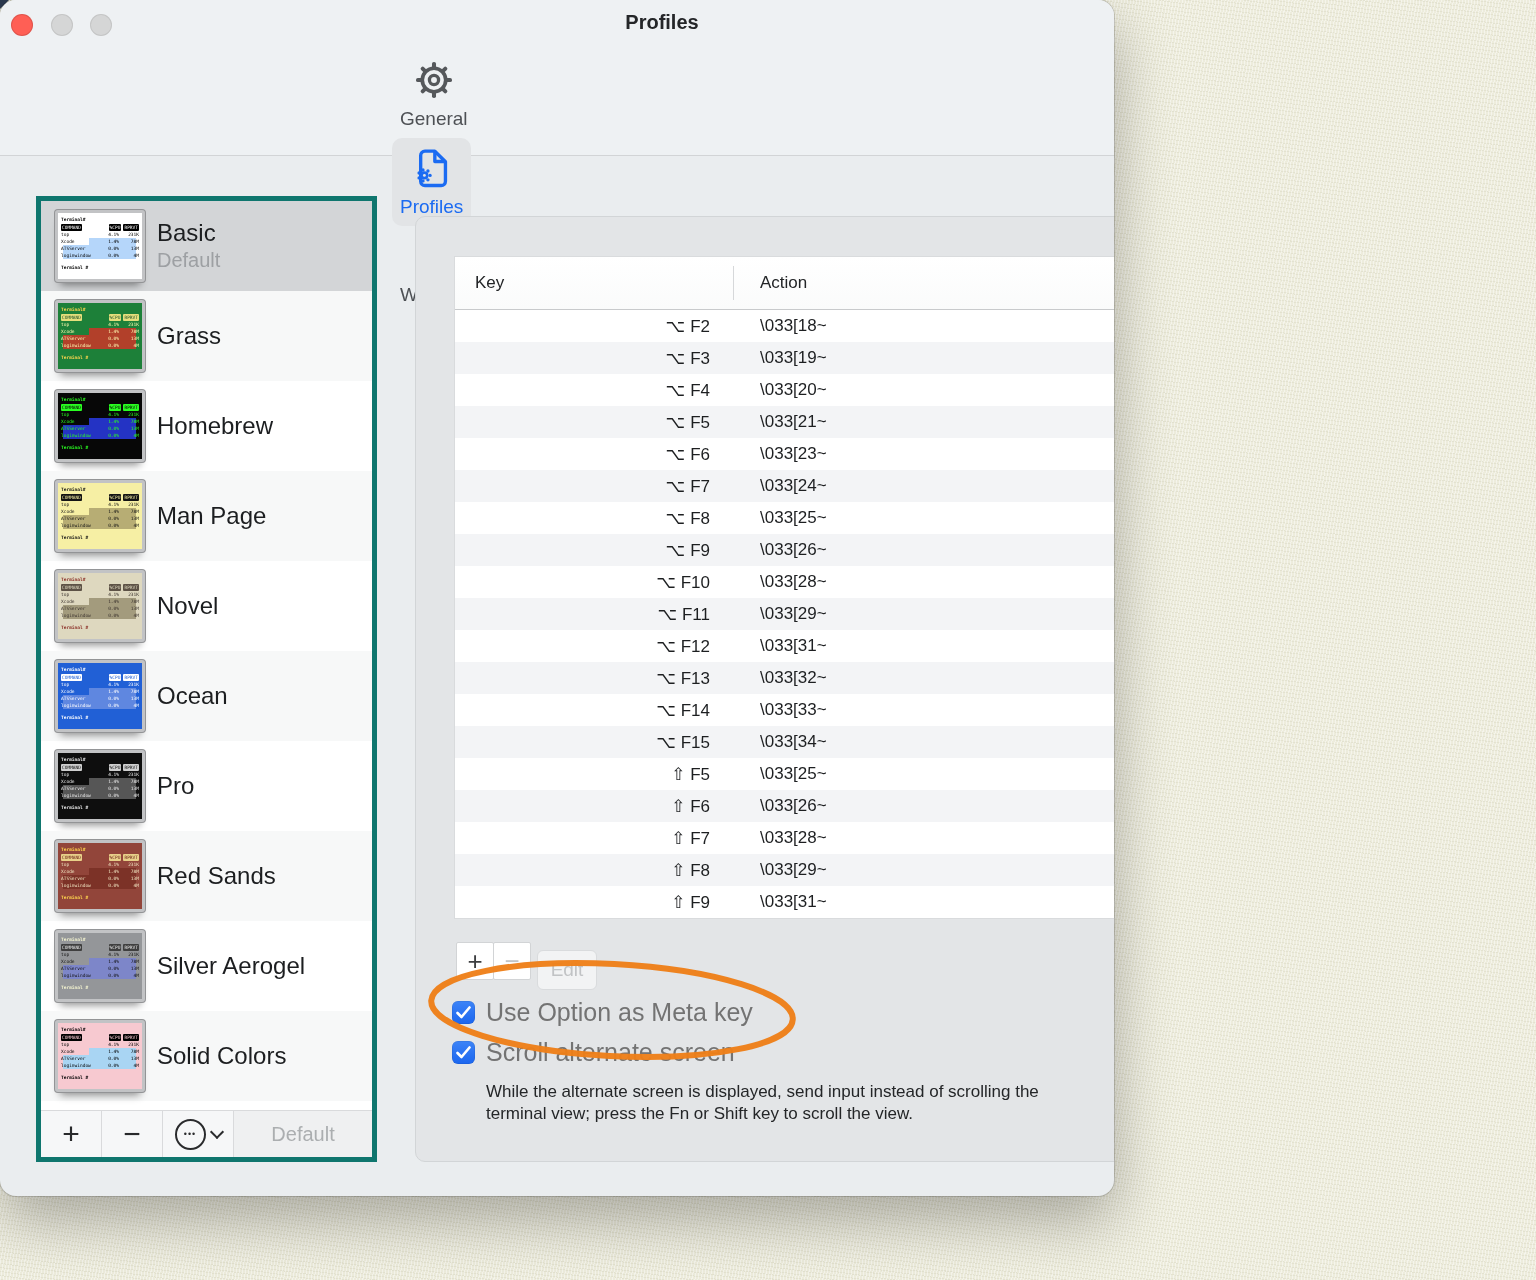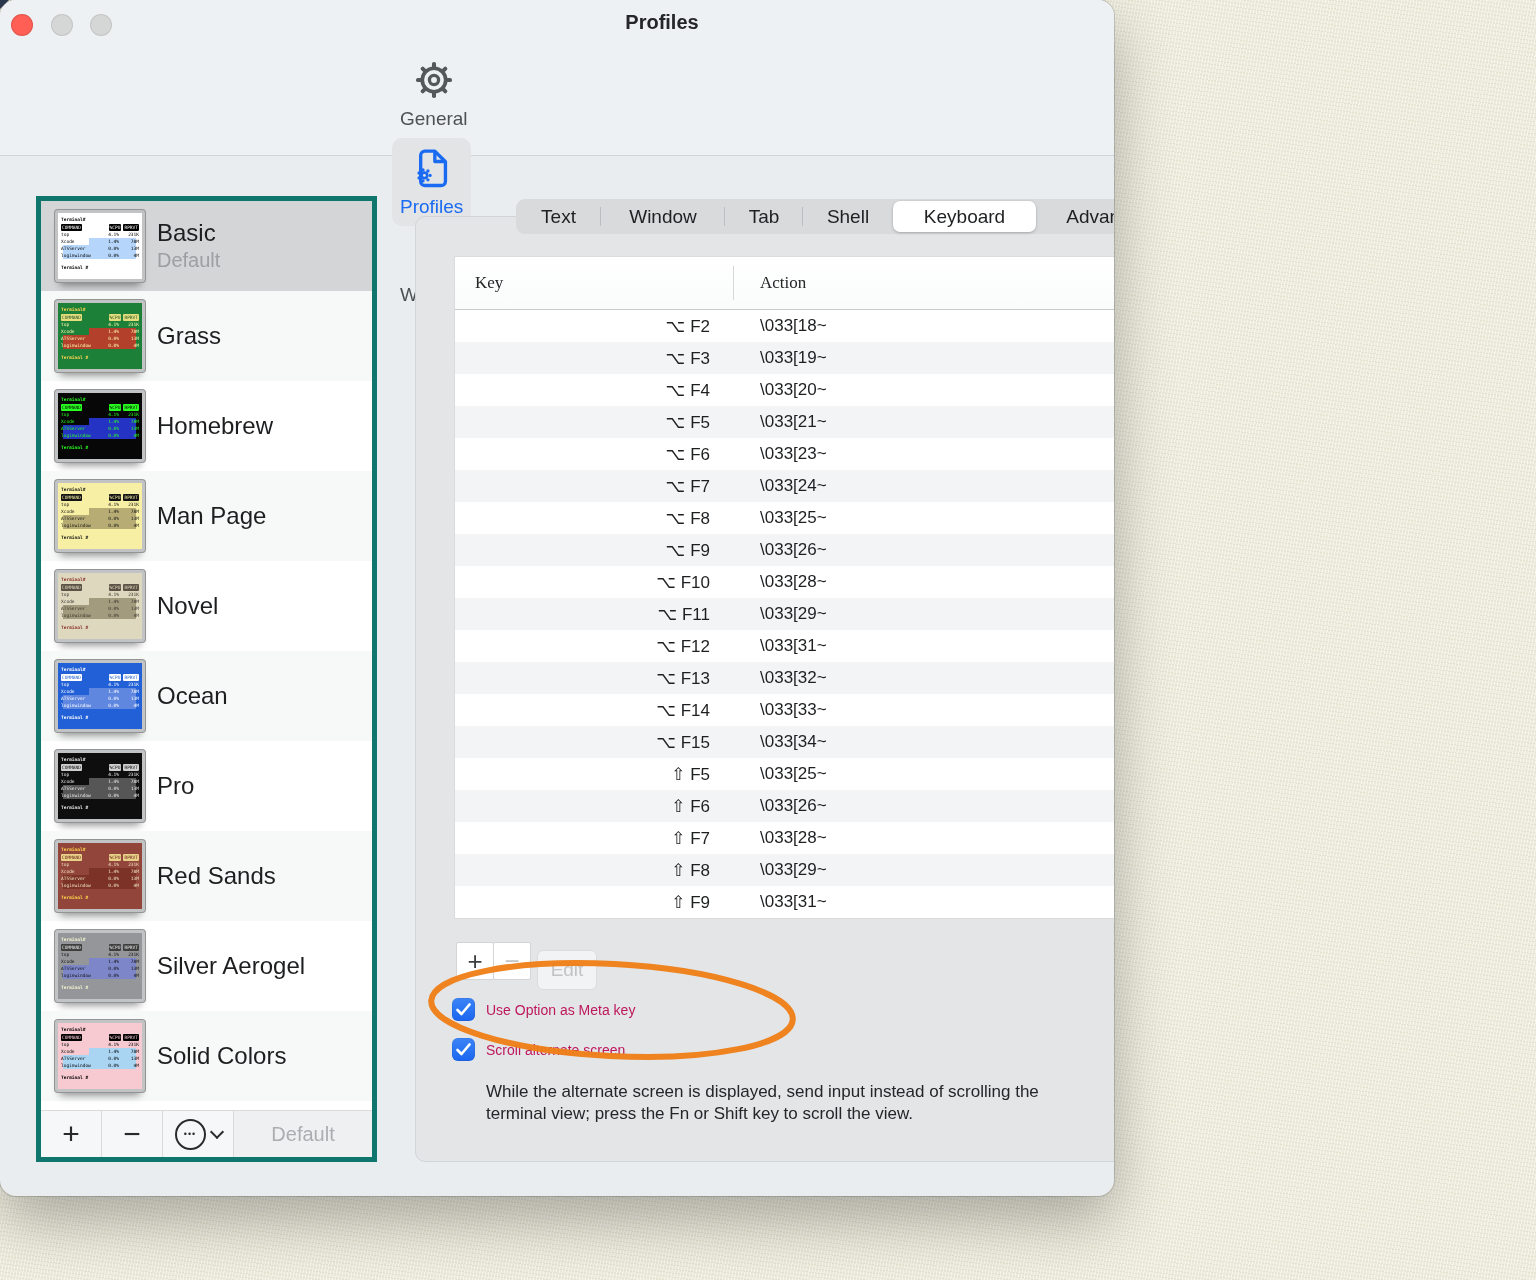--- a/index.html
+++ b/index.html
@@ -89,21 +89,21 @@
   .segmented{position:absolute;left:100px;top:-18px;height:35px;display:flex;
     background:#d8dadc;border-radius:9px;align-items:stretch;}
   .seg{display:flex;align-items:center;justify-content:center;font-size:19px;color:#1e2022;position:relative;}
   .seg.w0{width:85px;}.seg.w1{width:124px;}.seg.w2{width:78px;}.seg.w3{width:90px;}.seg.w4{width:143px;}.seg.w5{width:145px;}
   .seg.divider::after{content:"";position:absolute;right:0;top:8px;bottom:8px;width:1px;background:#bcbfc1;}
   .seg.selected{background:#ffffff;border-radius:7px;margin:2px 0;box-shadow:0 1px 3px rgba(0,0,0,.22), 0 0 0 .5px rgba(0,0,0,.04);}
   
   .kbd-table{position:absolute;left:38px;top:39px;width:792px;background:#ffffff;
     border:1px solid #d9dbdd;box-sizing:border-box;}
   .thead{position:relative;height:52px;display:flex;align-items:center;
-    background:linear-gradient(#ffffff,#fafbfb);border-bottom:1px solid #c8cacc;font-family:Liberation Serif, serif;}
+    background:linear-gradient(#ffffff,#fafbfb);border-bottom:1px solid #c8cacc;}
   .th-key{padding-left:20px;font-size:17px;color:#232527;}
   .th-action{position:absolute;left:305px;font-size:17px;color:#232527;}
   .th-sep{position:absolute;left:278px;top:9px;bottom:9px;width:1px;background:#d6d8da;}
   .trow{height:32px;display:flex;align-items:center;font-size:17px;color:#1d1f21;}
   .trow:nth-child(even){background:#f3f4f6;}
   .tkey{width:255px;text-align:right;}
   .tact{margin-left:50px;}
   
   .btn-sq{position:absolute;width:38px;height:38px;background:#ffffff;border:1px solid #d2d4d6;
     box-sizing:border-box;display:flex;align-items:center;justify-content:center;font-size:26px;font-weight:300;}
@@ -112,21 +112,21 @@
   .btn-edit{position:absolute;left:121px;top:733px;width:60px;height:40px;background:#f2f3f4;
     border:1px solid #d9dbdd;border-radius:6px;color:#c1c3c5;font-size:19px;
     display:flex;align-items:center;justify-content:center;box-sizing:border-box;}
   
   .chk-row{position:absolute;left:36px;display:flex;align-items:center;gap:11px;}
   .chk-row.r1{top:781px;}
   .chk-row.r2{top:821px;}
   .chk-box{width:23px;height:23px;border-radius:6px;
     background:linear-gradient(#3d84f7,#1b66ef);box-shadow:inset 0 0 0 .5px rgba(0,0,0,.12);
     display:flex;align-items:center;justify-content:center;}
-  .chk-label{font-size:14px;color:#be185d;}
+  .chk-label{font-size:25px;color:#737373;}
   
   .help-text{position:absolute;left:70px;top:864px;width:690px;font-size:17px;line-height:22px;color:#242628;}
   .help-btn{position:absolute;left:798px;top:891px;width:38px;height:38px;border-radius:50%;
     background:#ffffff;box-shadow:0 1px 3px rgba(0,0,0,.3), 0 0 0 .5px rgba(0,0,0,.06);
     display:flex;align-items:center;justify-content:center;font-size:20px;font-weight:bold;color:#333537;}
   
   .annot{position:absolute;left:410px;top:948px;pointer-events:none;}
   
   .icn{display:block;}
 </style>
@@ -571,28 +571,20 @@
         <div class="s-btn more">
           <span class="more-circle">•••</span>
           <span class="more-chev"></span>
         </div>
         <div class="s-btn def">Default</div>
       </div>
     </div>
 
     <div class="groupbox">
 
-      <div class="segmented">
-        <div class="seg w0 divider">Text</div>
-        <div class="seg w1 divider">Window</div>
-        <div class="seg w2 divider">Tab</div>
-        <div class="seg w3">Shell</div>
-        <div class="seg w4 selected">Keyboard</div>
-        <div class="seg w5">Advanced</div>
-      </div>
 
       <div class="kbd-table">
         <div class="thead">
           <span class="th-key">Key</span>
           <span class="th-sep"></span>
           <span class="th-action">Action</span>
         </div>
         <div>
           <div class="trow">
               <span class="tkey">⌥ F2</span>

